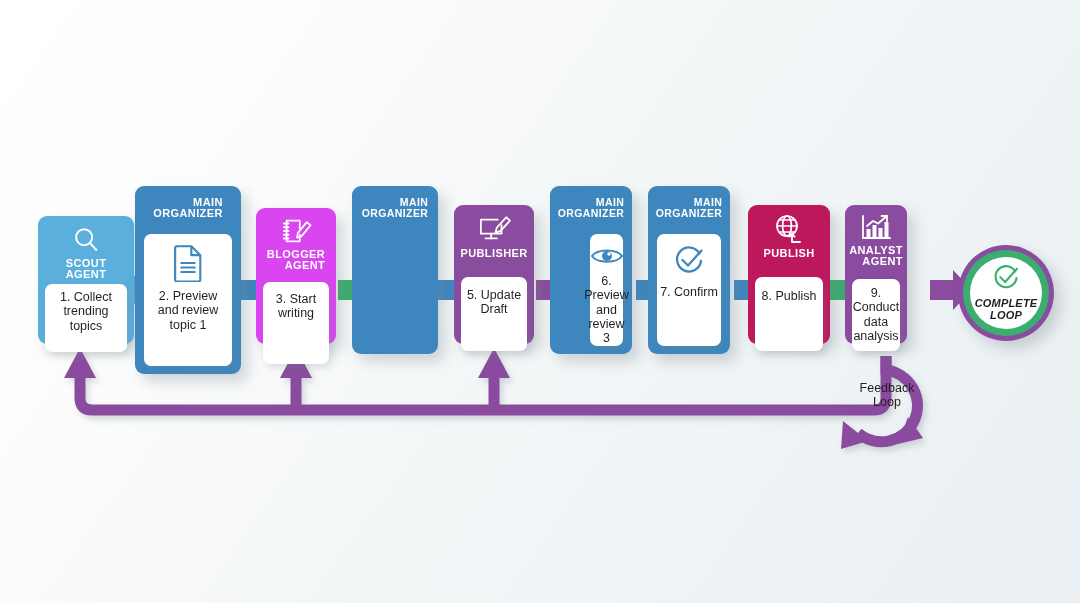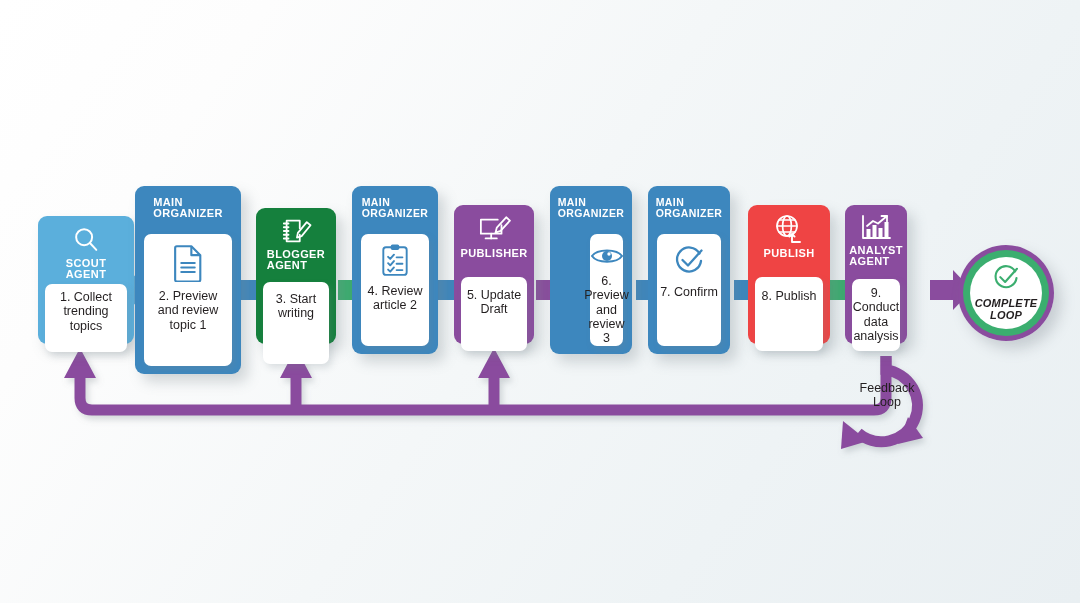--- a/index.html
+++ b/index.html
@@ -15,21 +15,21 @@
   .arrow svg{display:block;overflow:visible;}
 
   
   .card{position:absolute;z-index:8;border-radius:9px;
         box-shadow:7px 8px 13px rgba(120,132,140,.30);
         display:flex;flex-direction:column;align-items:center;}
   .card .hdr{width:100%;display:flex;flex-direction:column;align-items:center;
              justify-content:flex-start;box-sizing:border-box;}
   .card .hicon{display:flex;align-items:center;justify-content:center;}
   .card .hlabel{color:#ffffff;font-weight:bold;letter-spacing:.4px;
-                text-align:left;line-height:1.04;}
+                text-align:right;line-height:1.04;}
   .card .body{background:#ffffff;border-radius:7px;
               display:flex;flex-direction:column;align-items:center;
               justify-content:flex-start;box-sizing:border-box;
               box-shadow:3px 4px 7px rgba(120,132,140,.22);}
   .card .bicon{display:flex;align-items:center;justify-content:center;}
   .card .btext{color:#231f20;text-align:center;line-height:1.14;}
 
   
   .card.agent{justify-content:flex-start;}
   .card.agent .body{position:absolute;left:7px;right:7px;}
@@ -170,21 +170,21 @@
           <line x1="9" y1="21" x2="21" y2="21" stroke-linecap="round"></line>
           <line x1="9" y1="25" x2="21" y2="25" stroke-linecap="round"></line>
         </svg>
       </div>
       <div class="btext" style="font-size:12.5px;margin-top:7px;white-space:pre-line;">2. Preview
 and review
 topic 1</div>
     </div>
   </div>
 
-  <div class="card agent" style="left:256px;top:208px;width:80px;height:136px;background:#15803d;">
+  <div class="card agent" style="left:256px;top:208px;width:80px;height:136px;background:#d946ef;">
     <div class="hdr" style="padding-top:8px;">
       <div class="hicon">
         <svg width="32" height="30" viewBox="0 0 34 32" fill="none" stroke="#ffffff" stroke-width="1.9" stroke-linejoin="round" stroke-linecap="round">
           <path d="M7 5 h14 v8 M7 5 v22 h14 v-7"></path>
           <line x1="4" y1="8" x2="9" y2="8"></line>
             <line x1="4" y1="12" x2="9" y2="12"></line>
           <line x1="4" y1="16" x2="9" y2="16"></line>
             <line x1="4" y1="20" x2="9" y2="20"></line>
           <line x1="4" y1="24" x2="9" y2="24"></line>
           <path d="M19 18 l9.5 -11.5 l4 3.4 l-9.5 11.5 l-5 1.6 z"></path>
@@ -201,36 +201,20 @@
     </div>
   </div>
 
   <div class="card org" style="left:352px;top:186px;width:86px;height:168px;background:#3D87BE;">
     <div class="hdr" style="padding-top:11px;">
       <div class="hlabel" style="font-size:10.5px;">
         <div>MAIN</div>
         <div>ORGANIZER</div>
       </div>
     </div>
-    <div class="body" style="top:48px;height:112px;padding:9px 3px 0;">
-      <div class="bicon">
-        <svg width="30" height="34" viewBox="0 0 28 32" fill="none" stroke="#3D87BE" stroke-width="1.8" stroke-linejoin="round" stroke-linecap="round">
-          <rect x="3" y="4" width="22" height="26" rx="2.5"></rect>
-          <rect x="10" y="1.5" width="8" height="5" rx="1.6" fill="#3D87BE" stroke="none"></rect>
-          <polyline points="7.5,13 9.5,15 13,11"></polyline>
-          <polyline points="7.5,19 9.5,21 13,17"></polyline>
-          <polyline points="7.5,25 9.5,27 13,23"></polyline>
-          <line x1="15.5" y1="13.5" x2="21" y2="13.5"></line>
-          <line x1="15.5" y1="19.5" x2="21" y2="19.5"></line>
-          <line x1="15.5" y1="25.5" x2="21" y2="25.5"></line>
-        </svg>
-      </div>
-      <div class="btext" style="font-size:12.5px;margin-top:7px;white-space:pre-line;">4. Review
-article 2</div>
-    </div>
   </div>
 
   <div class="card agent" style="left:454px;top:205px;width:80px;height:139px;background:#8A4C9E;">
     <div class="hdr" style="padding-top:9px;">
       <div class="hicon">
         <svg width="34" height="30" viewBox="0 0 36 32" fill="none" stroke="#ffffff" stroke-width="1.9" stroke-linejoin="round" stroke-linecap="round">
           <path d="M4 6 h18 M4 6 v15 h22 v-9"></path>
           <line x1="15" y1="21" x2="15" y2="26"></line>
           <line x1="9" y1="26" x2="21" y2="26"></line>
           <path d="M21 14.5 l10 -11 l4 3.6 l-10 11 l-5.4 1.8 z"></path>
@@ -278,21 +262,21 @@
       <div class="bicon">
         <svg width="32" height="32" viewBox="0 0 32 32" fill="none" stroke="#3D87BE" stroke-width="2.3" stroke-linecap="round" stroke-linejoin="round">
           <path d="M26.5 8.5 A 12 12 0 1 0 28 16"></path>
           <polyline points="9.5,15 15,20.5 28.5,5.5"></polyline>
         </svg>
       </div>
       <div class="btext" style="font-size:12.5px;margin-top:8px;white-space:pre-line;">7. Confirm</div>
     </div>
   </div>
 
-  <div class="card agent" style="left:748px;top:205px;width:82px;height:139px;background:#ef4444;">
+  <div class="card agent" style="left:748px;top:205px;width:82px;height:139px;background:#be185d;">
     <div class="hdr" style="padding-top:9px;">
       <div class="hicon">
         <svg width="32" height="30" viewBox="0 0 32 30" fill="none" stroke="#ffffff" stroke-width="1.7" stroke-linejoin="round" stroke-linecap="round">
           <circle cx="14" cy="12" r="10"></circle>
           <ellipse cx="14" cy="12" rx="4.4" ry="10"></ellipse>
           <line x1="4" y1="12" x2="24" y2="12"></line>
           <line x1="6" y1="6" x2="22" y2="6"></line>
           <line x1="6" y1="18" x2="22" y2="18"></line>
           <path d="M19 28 v-8 M19 28 h8 M19 20 l-2.6 2.6 M19 20 l2.6 2.6" stroke-width="1.9"></path>
         </svg>

